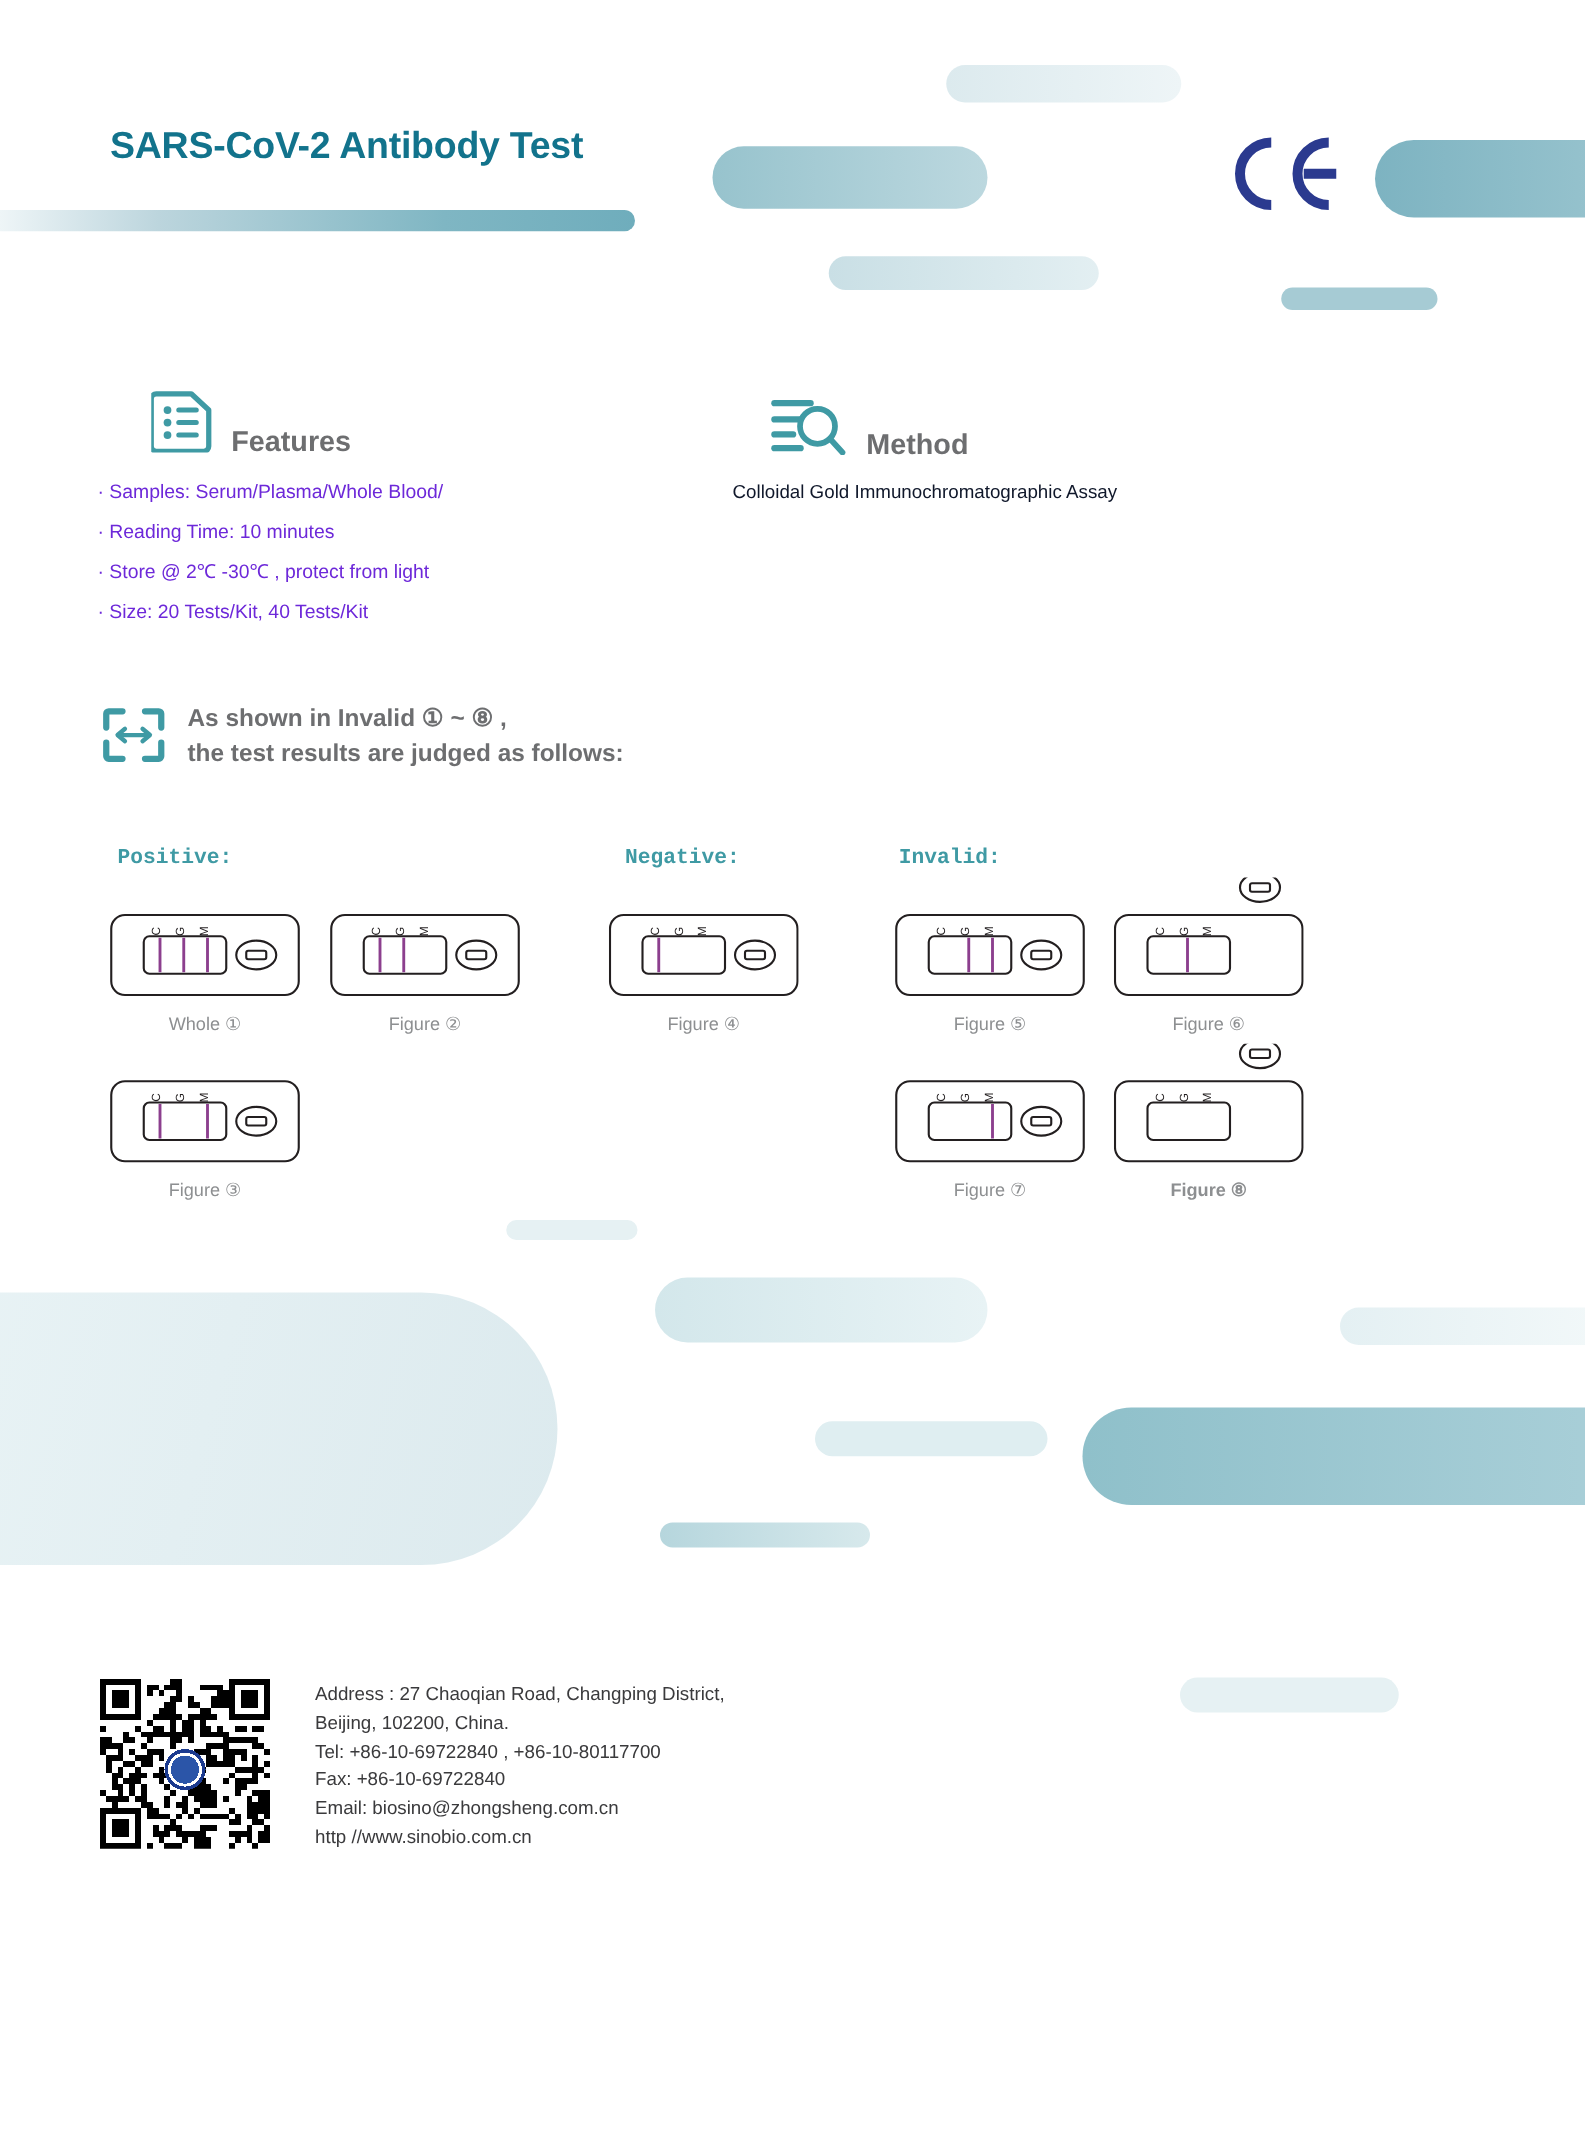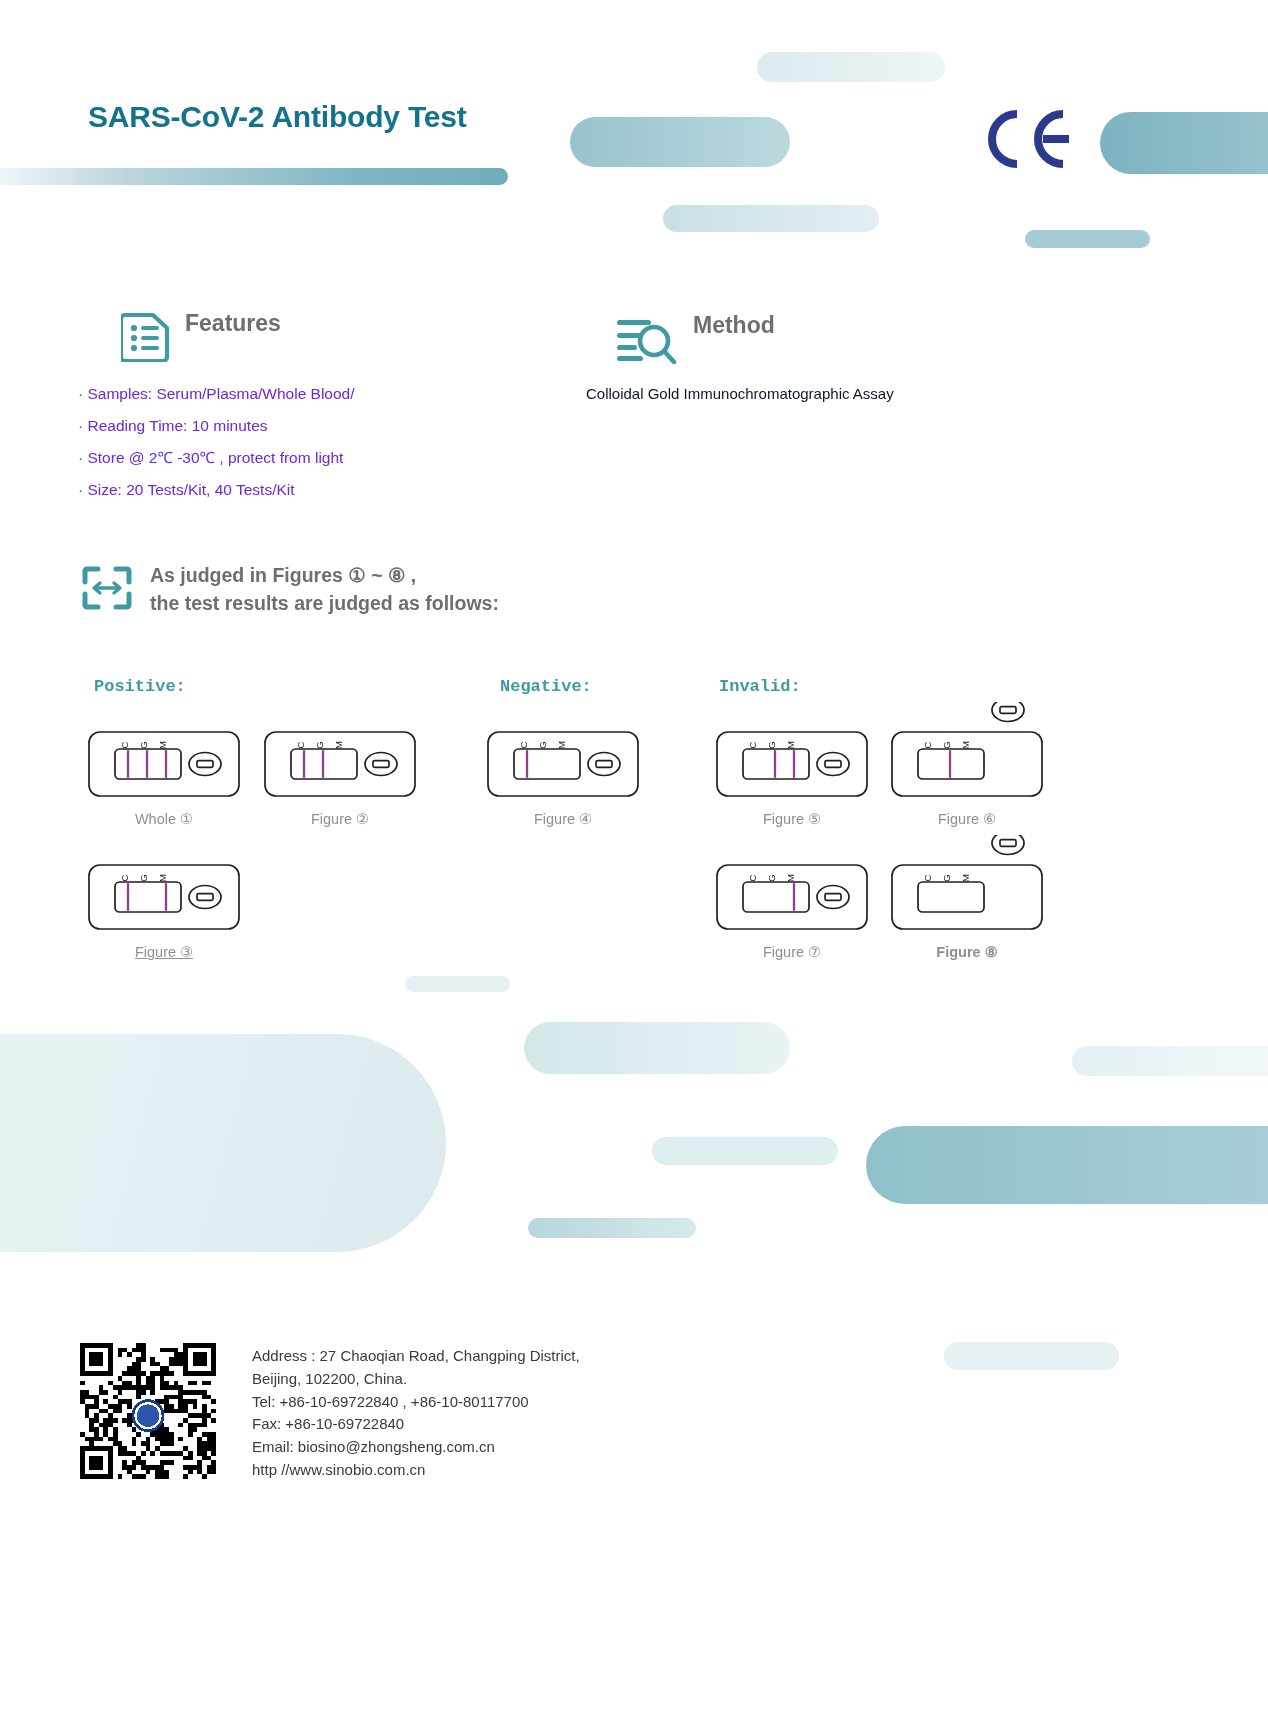--- a/index.html
+++ b/index.html
@@ -20,21 +20,21 @@
     white-space:nowrap;
   }
   .title-underline{
     position:absolute;left:0px;top:168px;width:508px;height:17px;
     border-radius:0 9px 9px 0;
     background:linear-gradient(90deg,#eef5f7 0%,#bcd5dd 25%,#7fb6c3 70%,#6fadbc 100%);
   }
   .ce-mark{position:absolute;left:975px;top:108px;}
 
   
-  .sec-head{position:absolute;display:flex;align-items:flex-start;padding-left:43px;}
+  .sec-head{position:absolute;display:flex;align-items:flex-end;padding-left:43px;}
   .sec-title{
     font-size:23px;font-weight:bold;color:#6d6e70;margin-left:14px;
   }
   .feat-list{position:absolute;left:78px;top:386px;}
   .feat-item{
     font-size:15.5px;color:#6d28d9;line-height:1;margin-bottom:16.5px;
     white-space:nowrap;
   }
   .method-text{
     position:absolute;left:586px;top:385px;
@@ -143,21 +143,21 @@
         <path d="M16 3 H5 a2 2 0 0 0 -2 2 V16" fill="none" stroke="#3f9aa4" stroke-width="5" stroke-linecap="round"></path>
         <path d="M34 3 H45 a2 2 0 0 1 2 2 V16" fill="none" stroke="#3f9aa4" stroke-width="5" stroke-linecap="round"></path>
         <path d="M16 41 H5 a2 2 0 0 1 -2 -2 V28" fill="none" stroke="#3f9aa4" stroke-width="5" stroke-linecap="round"></path>
         <path d="M34 41 H45 a2 2 0 0 0 2 -2 V28" fill="none" stroke="#3f9aa4" stroke-width="5" stroke-linecap="round"></path>
         <line x1="13" y1="22" x2="37" y2="22" stroke="#3f9aa4" stroke-width="3.4" stroke-linecap="round"></line>
         <path d="M18 17 L12 22 L18 27" fill="none" stroke="#3f9aa4" stroke-width="3.4" stroke-linecap="round" stroke-linejoin="round"></path>
         <path d="M32 17 L38 22 L32 27" fill="none" stroke="#3f9aa4" stroke-width="3.4" stroke-linecap="round" stroke-linejoin="round"></path>
       </svg>
     </span>
     <span class="fig-head-txt">
-      <div>As judged in Figures ① ~ ⑧ ,</div>
+      <div>As shown in Invalid ① ~ ⑧ ,</div>
       <div>the test results are judged as follows:</div>
     </span>
   </div>
 
   <div class="group-label" style="left:94px;top:677px;">Positive:</div>
   <div class="group-label" style="left:500px;top:677px;">Negative:</div>
   <div class="group-label" style="left:719px;top:677px;">Invalid:</div>
 
   <div id="figures-layer">
       <div class="cassette" style="left: 88px; top: 702px;"><svg width="152" height="96" viewBox="0 0 152 96">
@@ -189,21 +189,21 @@
           <rect x="1" y="30" width="150" height="64" rx="11" fill="#fff" stroke="#231f20" stroke-width="1.7"></rect>
           <rect x="27" y="47" width="66" height="30" rx="4.5" fill="#fff" stroke="#231f20" stroke-width="1.7"></rect>
           <text x="40" y="43" font-size="9.5" font-family="&quot;Liberation Sans&quot;, sans-serif" fill="#231f20" text-anchor="middle" transform="rotate(-90 40 43)">C</text>
           <text x="59" y="43" font-size="9.5" font-family="&quot;Liberation Sans&quot;, sans-serif" fill="#231f20" text-anchor="middle" transform="rotate(-90 59 43)">G</text>
           <text x="78" y="43" font-size="9.5" font-family="&quot;Liberation Sans&quot;, sans-serif" fill="#231f20" text-anchor="middle" transform="rotate(-90 78 43)">M</text>
           <line x1="40" x2="40" y1="48.2" y2="75.8" stroke="#8c3f8e" stroke-width="2.3"></line>
           <line x1="78" x2="78" y1="48.2" y2="75.8" stroke="#8c3f8e" stroke-width="2.3"></line>
           <ellipse cx="117" cy="62" rx="16" ry="11.5" fill="#fff" stroke="#231f20" stroke-width="1.7"></ellipse>
           <rect x="109" y="58.6" width="16" height="6.8" rx="1.6" fill="#fff" stroke="#231f20" stroke-width="1.7"></rect>
         </svg></div>
-      <div class="fig-cap" style="left: 88px; top: 944px; width: 152px; text-decoration: underline;">Figure ③</div>
+      <div class="fig-cap" style="left: 88px; top: 944px; width: 152px;">Figure ③</div>
       <div class="cassette" style="left: 487px; top: 702px;"><svg width="152" height="96" viewBox="0 0 152 96">
           <rect x="1" y="30" width="150" height="64" rx="11" fill="#fff" stroke="#231f20" stroke-width="1.7"></rect>
           <rect x="27" y="47" width="66" height="30" rx="4.5" fill="#fff" stroke="#231f20" stroke-width="1.7"></rect>
           <text x="40" y="43" font-size="9.5" font-family="&quot;Liberation Sans&quot;, sans-serif" fill="#231f20" text-anchor="middle" transform="rotate(-90 40 43)">C</text>
           <text x="59" y="43" font-size="9.5" font-family="&quot;Liberation Sans&quot;, sans-serif" fill="#231f20" text-anchor="middle" transform="rotate(-90 59 43)">G</text>
           <text x="78" y="43" font-size="9.5" font-family="&quot;Liberation Sans&quot;, sans-serif" fill="#231f20" text-anchor="middle" transform="rotate(-90 78 43)">M</text>
           <line x1="40" x2="40" y1="48.2" y2="75.8" stroke="#8c3f8e" stroke-width="2.3"></line>
           <ellipse cx="117" cy="62" rx="16" ry="11.5" fill="#fff" stroke="#231f20" stroke-width="1.7"></ellipse>
           <rect x="109" y="58.6" width="16" height="6.8" rx="1.6" fill="#fff" stroke="#231f20" stroke-width="1.7"></rect>
         </svg></div>

